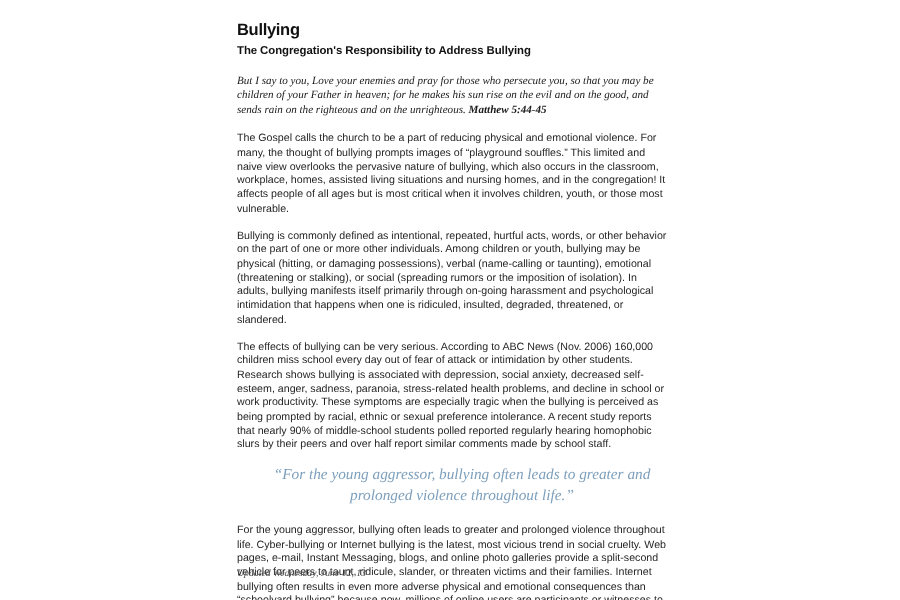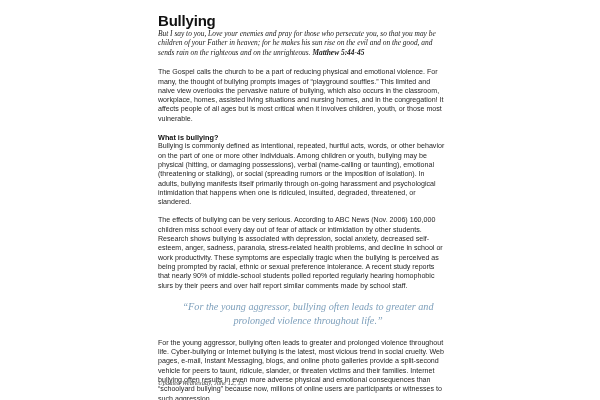--- a/index.html
+++ b/index.html
@@ -23,21 +23,21 @@
   }
   .content {
     position: absolute;
     left: 158px;
     top: 13px;
     width: 289px;
   }
   .doc-title {
     font-family: "Liberation Sans", sans-serif;
     font-weight: bold;
-    font-size: 15px;
+    font-size: 11px;
     line-height: 15px;
     letter-spacing: -0.2px;
     color: #111111;
     margin: 0 0 1px 0;
   }
   .doc-subtitle {
     font-family: "Liberation Sans", sans-serif;
     font-weight: bold;
     font-size: 7.6px;
     line-height: 10px;
@@ -99,26 +99,26 @@
 </style>
 </head>
 <body>
 
 <div class="page">
 
   <div class="content">
 
     <h1 class="doc-title">Bullying</h1>
 
+    <h2 class="doc-subtitle">The Congregation's Responsibility to Address Bullying</h2>
 
     <p class="scripture"><span>But I say to you, Love your enemies and pray for those who persecute you, so that you may be children of your Father in heaven; for he makes his sun rise on the evil and on the good, and sends rain on the righteous and on the unrighteous. </span><span class="ref">Matthew 5:44-45</span></p>
 
     <p class="body-text">The Gospel calls the church to be a part of reducing physical and emotional violence. For many, the thought of bullying prompts images of “playground souffles.” This limited and naive view overlooks the pervasive nature of bullying, which also occurs in the classroom, workplace, homes, assisted living situations and nursing homes, and in the congregation! It affects people of all ages but is most critical when it involves children, youth, or those most vulnerable.</p>
 
-    <h3 class="section-head">What is bullying?</h3>
 
     <p class="body-text">Bullying is commonly defined as intentional, repeated, hurtful acts, words, or other behavior on the part of one or more other individuals. Among children or youth, bullying may be physical (hitting, or damaging possessions), verbal (name-calling or taunting), emotional (threatening or stalking), or social (spreading rumors or the imposition of isolation). In adults, bullying manifests itself primarily through on-going harassment and psychological intimidation that happens when one is ridiculed, insulted, degraded, threatened, or slandered.</p>
 
     <p class="body-text"><span>The effects of bullying can be very serious. According to </span><span class="cite">ABC News</span><span> (Nov. 2006) 160,000 children miss school every day out of fear of attack or intimidation by other students. Research shows bullying is associated with depression, social anxiety, decreased self-esteem, anger, sadness, paranoia, stress-related health problems, and decline in school or work productivity. These symptoms are especially tragic when the bullying is perceived as being prompted by racial, ethnic or sexual preference intolerance. A recent study reports that nearly 90% of middle-school students polled reported regularly hearing homophobic slurs by their peers and over half report similar comments made by school staff.</span></p>
 
 
     <blockquote class="pullquote">“For the young aggressor, bullying often leads to greater and prolonged violence throughout life.”</blockquote>
 
     <p class="body-text">For the young aggressor, bullying often leads to greater and prolonged violence throughout life. Cyber-bullying or Internet bullying is the latest, most vicious trend in social cruelty. Web pages, e-mail, Instant Messaging, blogs, and online photo galleries provide a split-second vehicle for peers to taunt, ridicule, slander, or threaten victims and their families. Internet bullying often results in even more adverse physical and emotional consequences than “schoolyard bullying” because now, millions of online users are participants or witnesses to such aggression.</p>
 

